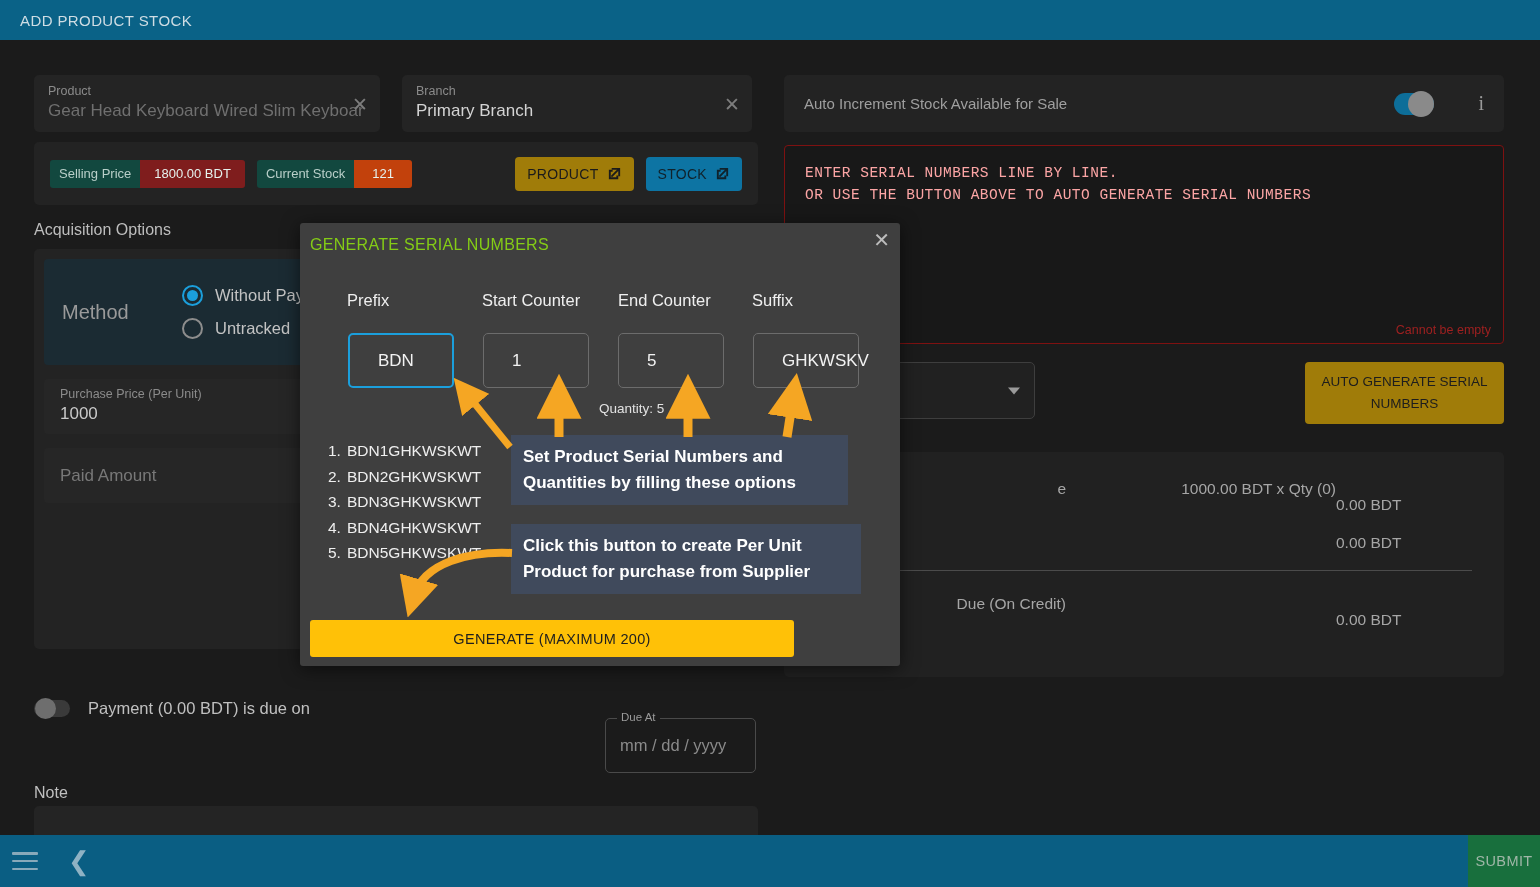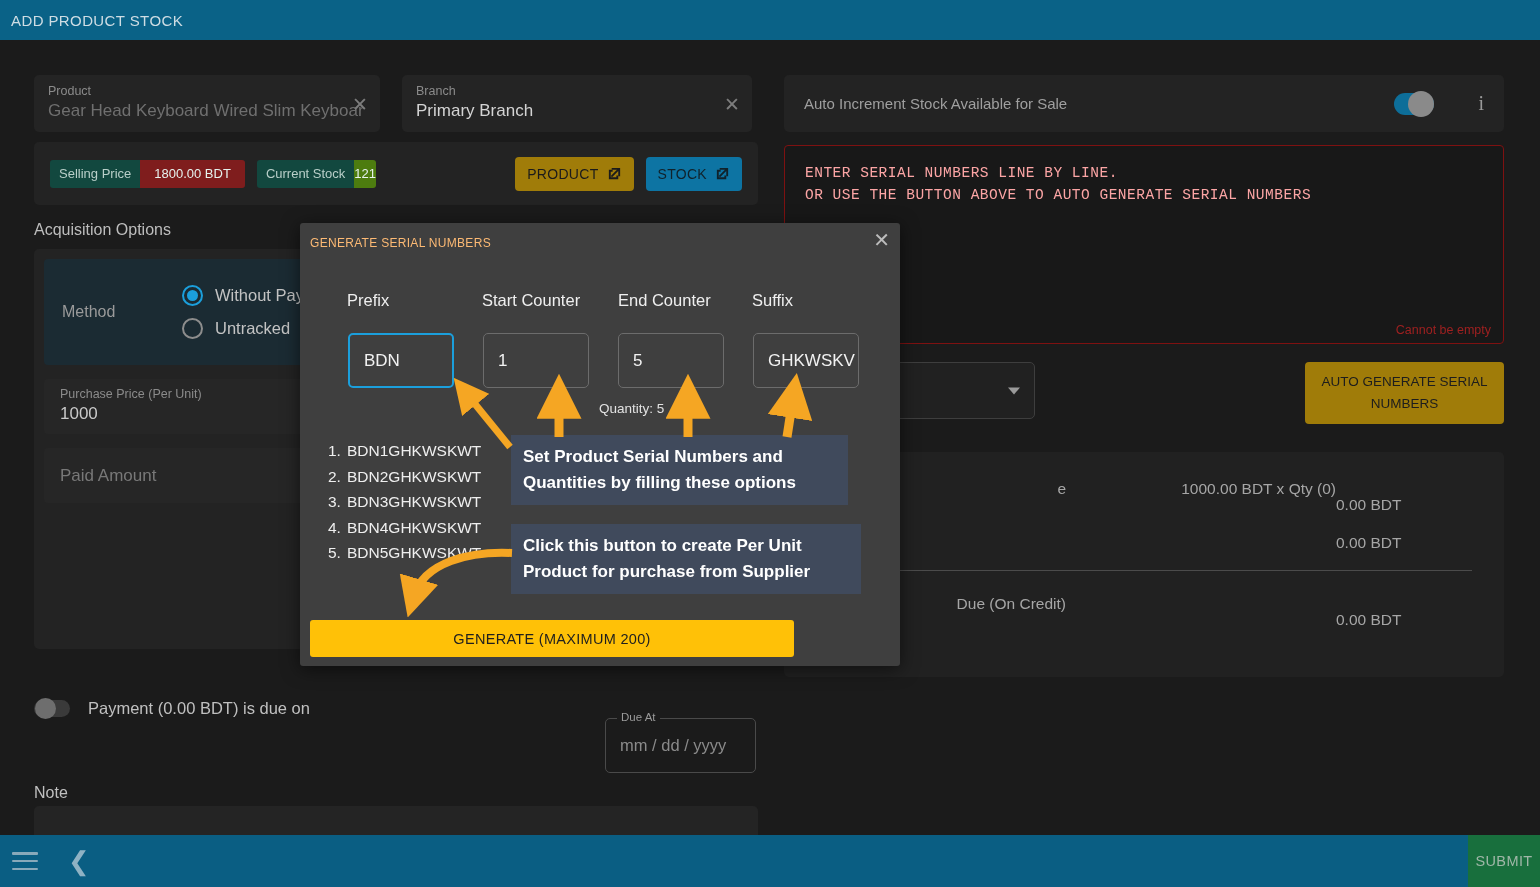--- a/index.html
+++ b/index.html
@@ -7,21 +7,21 @@
     width: 1540px; height: 887px;
     background: #1a1a1a;
     font-family: "Liberation Sans", sans-serif;
     overflow: hidden;
   }
   .app { position: relative; width: 1540px; height: 887px; background: #1a1a1a; }
 
   
   .topbar {
     position: absolute; left: 0; top: 0; width: 1540px; height: 40px;
-    background: #0a6287; display: flex; align-items: center; padding-left: 11px;
+    background: #0a6287; display: flex; align-items: center; padding-left: 20px;
   }
   .topbar-title { color: #cfdde4; font-size: 15px; letter-spacing: .4px; }
 
   
   .body-area {
     position: absolute; left: 0; top: 40px; width: 1540px; height: 795px;
     background: #1b1b1b;
   }
 
   
@@ -43,40 +43,40 @@
   }
 
   .stats-card {
     margin-top: 10px; background: #232323; border-radius: 5px;
     height: 63px; display: flex; align-items: center; padding: 0 16px; gap: 12px;
   }
   .chip { display: flex; height: 28px; border-radius: 3px; overflow: hidden; font-size: 13px; }
   .chip .k { background: #12483f; color: #b9cfc9; padding: 0 9px; display: flex; align-items: center; }
   .chip .v { background: #7f1d1d; color: #e6f2ee; padding: 0 14px; display: flex; align-items: center; }
   .chip.stock .k { background: #12483f; }
-  .chip.stock .v { background: #4d7c0f; padding: 0 0; }
+  .chip.stock .v { background: #c2410c; padding: 0 18px; }
   .spacer { flex: 1; }
   .btn-sq {
     height: 34px; border-radius: 4px; display: flex; align-items: center; gap: 8px;
     padding: 0 12px; font-size: 14px; letter-spacing: .3px; cursor: pointer; border: none;
   }
   .btn-product { background: #a07c09; color: #1b1b1b; }
   .btn-stock   { background: #0d74a3; color: #10222b; }
 
   .sec-title { margin-top: 16px; color: #bdbdbd; font-size: 16px; }
 
   .acq-card {
     margin-top: 10px; background: #232323; border-radius: 5px;
     width: 724px; height: 400px; padding: 10px; position: relative;
   }
   .method-box {
     background: #1b2b33; border-radius: 4px; height: 106px;
     display: flex; align-items: center; padding: 0 18px;
   }
-  .method-label { color: #9a9a9a; font-size: 16px; width: 120px; }
+  .method-label { color: #9a9a9a; font-size: 20px; width: 120px; }
   .radios { display: flex; flex-direction: column; gap: 12px; }
   .radio-row { display: flex; align-items: center; gap: 12px; }
   .radio {
     width: 21px; height: 21px; border-radius: 50%; border: 2px solid #8d8d8d;
     position: relative; flex: none;
   }
   .radio.on { border-color: #1b9fdc; }
   .radio.on::after {
     content: ""; position: absolute; inset: 3px; border-radius: 50%; background: #1b9fdc;
   }
@@ -174,31 +174,31 @@
   .sum-mid { color: #a6a6a6; font-size: 15.5px; width: 270px; }
   .sum-amt { color: #a6a6a6; font-size: 15.5px; margin-top: 31px; }
   .sum-div { height: 1px; background: #4b4b4b; margin: 24px 0 14px 0; }
 
   
   .modal {
     position: absolute; left: 300px; top: 223px; width: 600px; height: 443px;
     background: #3f3f3f; border-radius: 3px; z-index: 30;
     box-shadow: 0 3px 18px rgba(0,0,0,.55);
   }
-  .modal-title { position: absolute; left: 10px; top: 13px; color: #fdba74; font-size: 12px; letter-spacing: .3px; }
+  .modal-title { position: absolute; left: 10px; top: 13px; color: #84cc16; font-size: 16px; letter-spacing: .3px; }
   .modal-x { position: absolute; right: 10px; top: 5px; color: #bdbdbd; font-size: 20px; cursor: pointer; }
 
   .hdr-row { position: absolute; left: 0; top: 68px; width: 600px; height: 24px; }
   .hdr { position: absolute; color: #efefef; font-size: 16.5px; }
   .hdr.h0 { left: 47px; } .hdr.h1 { left: 182px; } .hdr.h2 { left: 318px; } .hdr.h3 { left: 452px; }
 
   .gen-input {
     position: absolute; top: 110px; height: 55px; border: 1px solid #6c6c6c;
     border-radius: 5px; background: #3f3f3f; display: flex; align-items: center;
-    padding: 0 14px; color: #f2f2f2; font-size: 17px;
+    padding: 0 28px; color: #f2f2f2; font-size: 17px;
   }
   .gen-input.prefix { left: 348px; width: 106px; border: 2px solid #1b9fdc; left: 48px; }
   .gen-input.start  { left: 183px; width: 106px; }
   .gen-input.end    { left: 318px; width: 106px; }
   .gen-input.suffix { left: 453px; width: 106px; }
 
   .qty-text { position: absolute; left: 299px; top: 178px; color: #e2e2e2; font-size: 13.5px; }
 
   .serial-list { position: absolute; left: 28px; top: 215px; }
   .serial-list li { list-style: none; color: #efefef; font-size: 15.5px; line-height: 25.5px; }

